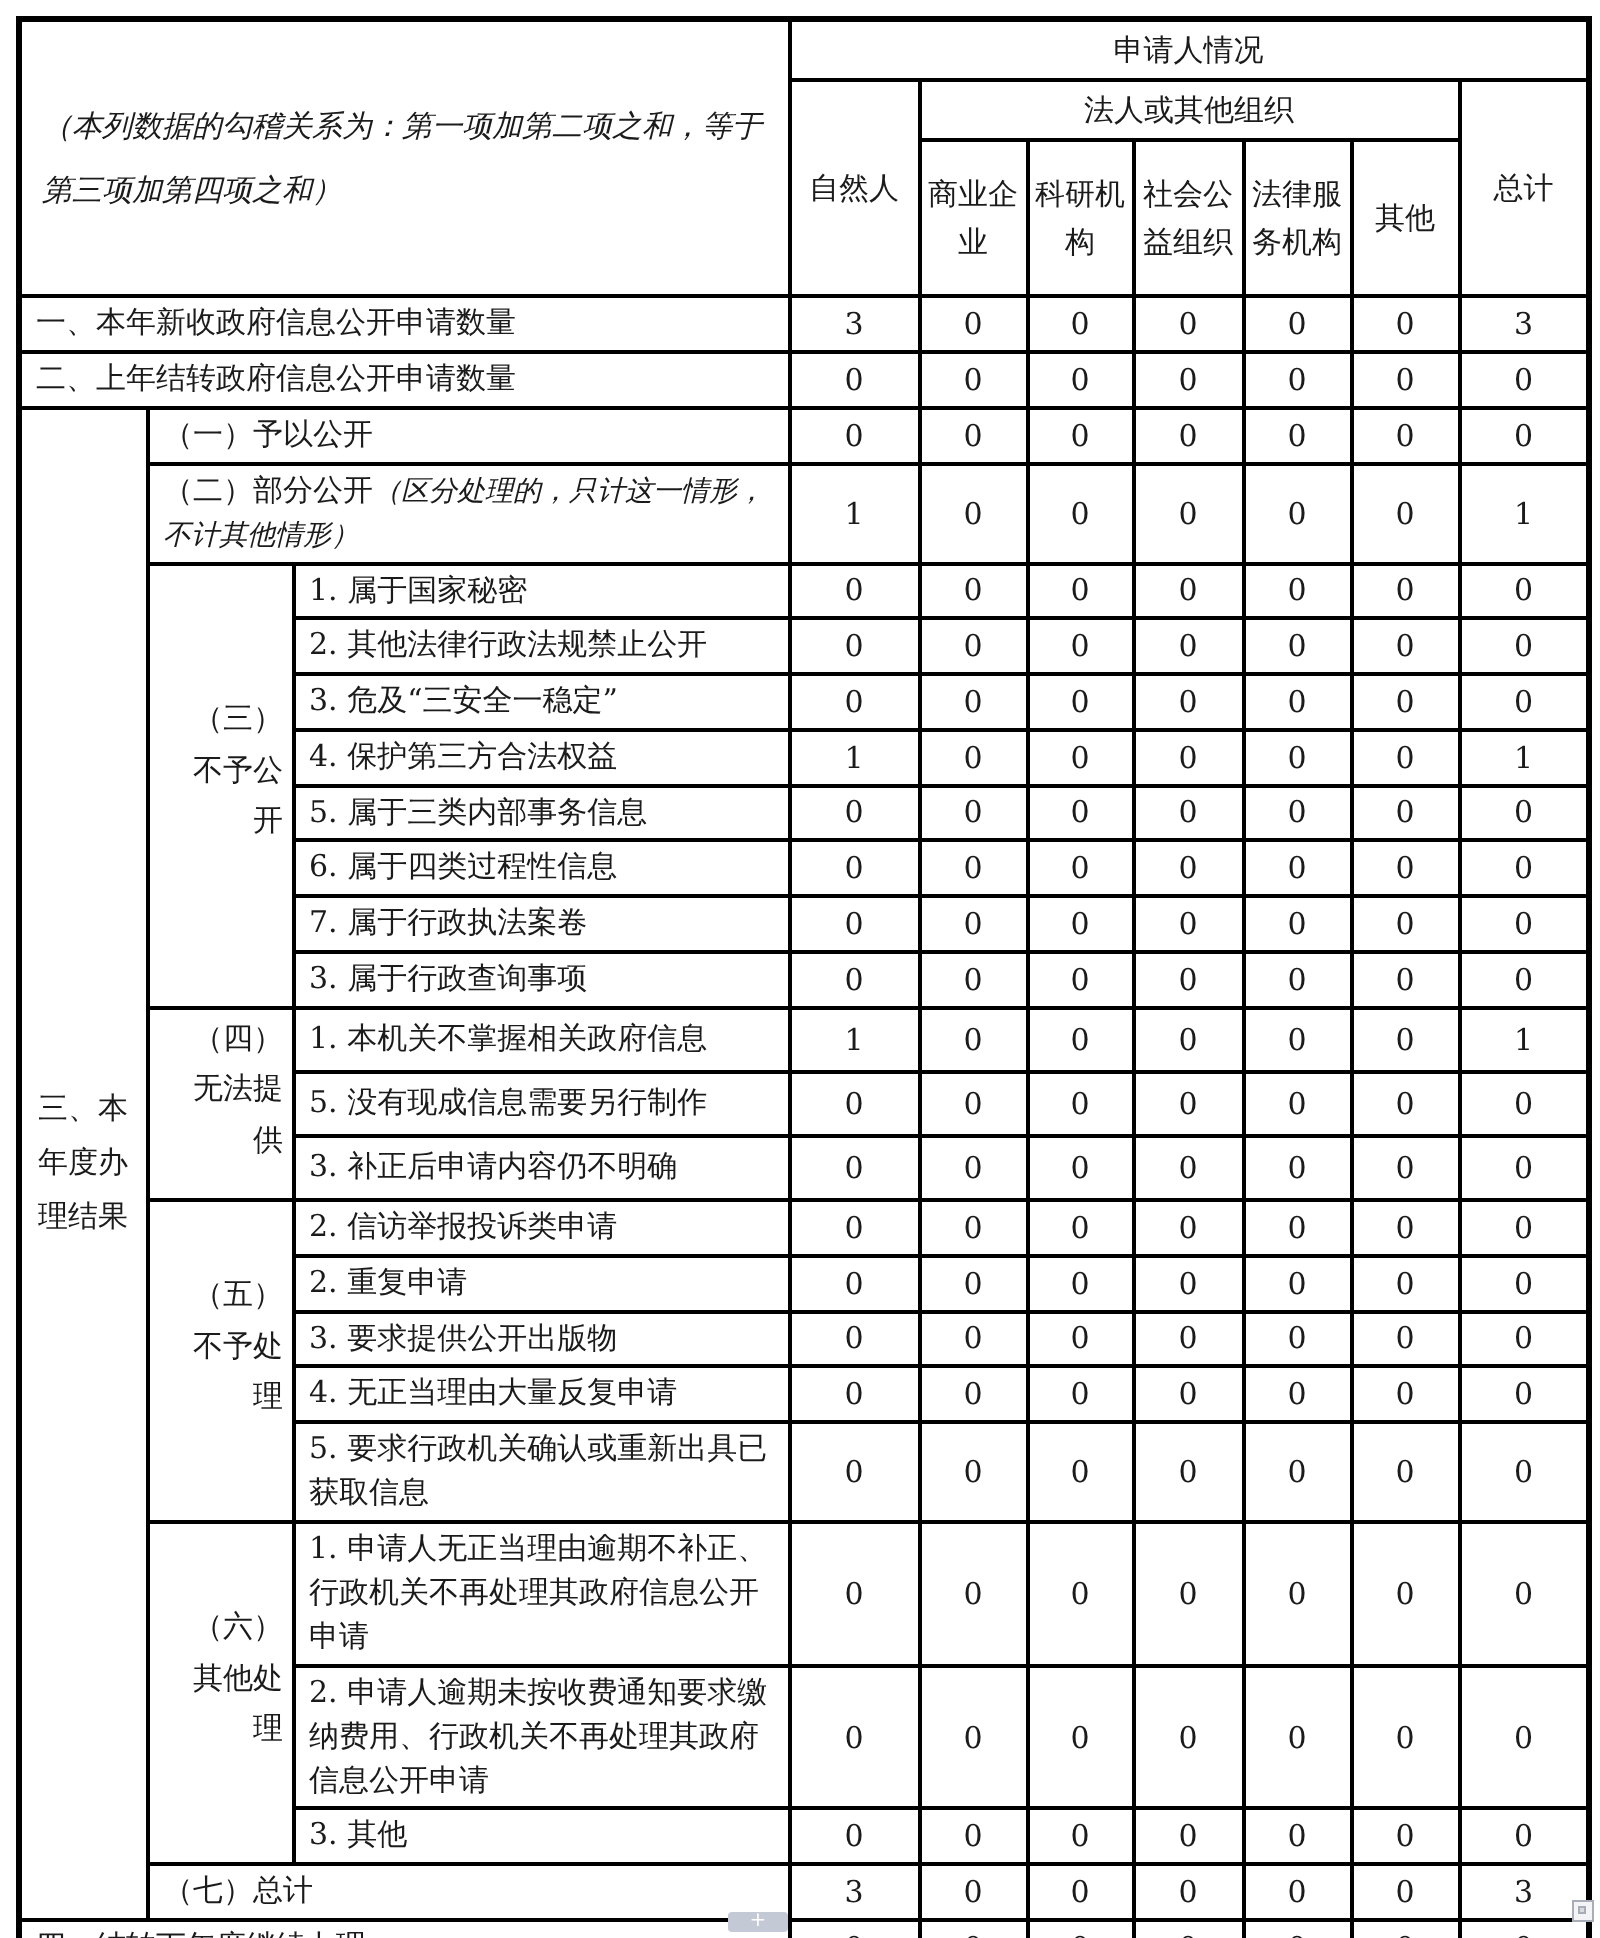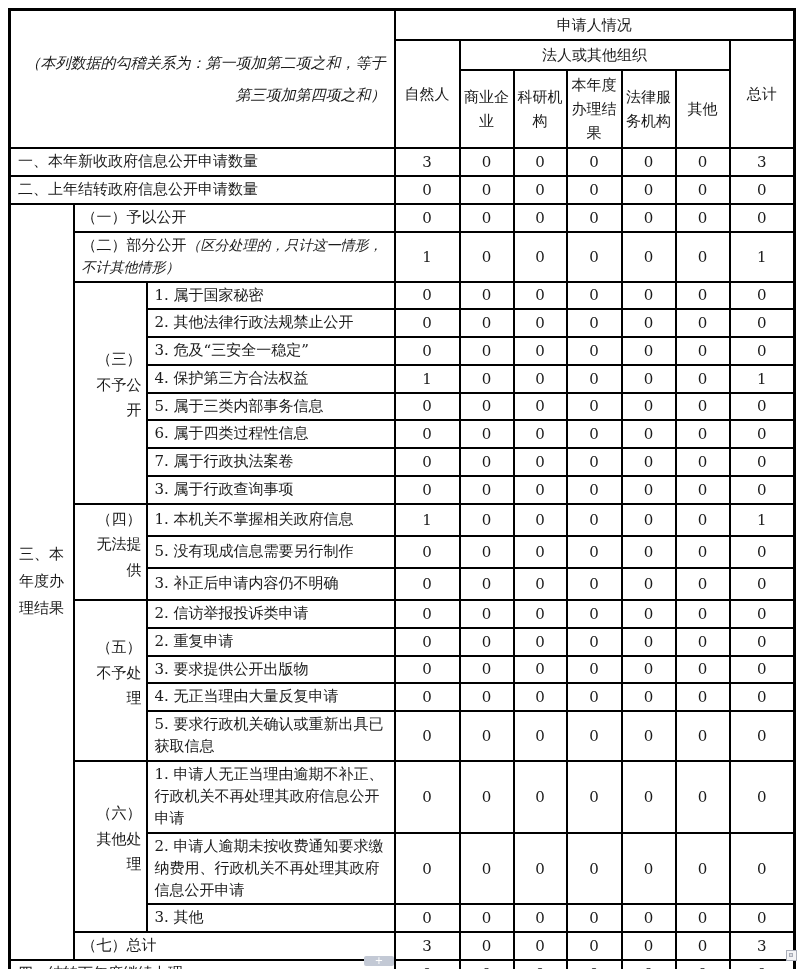--- a/index.html
+++ b/index.html
@@ -22,21 +22,21 @@
     border: 2px solid #000;
     font-size: 15px;
     vertical-align: middle;
     overflow: hidden;
   }
   
   td.note {
     font-style: italic;
     padding: 4px 8px 4px 10px;
     line-height: 2.15;
-    text-align: right;
+    text-align: left;
     font-size: 15px;
   }
   td.th { text-align: center; padding: 2px 2px; line-height: 1.6; }
   td.th-np { padding: 2px 0; }
   
   td.lab { text-align: left; padding: 2px 6px 2px 7px; line-height: 1.45; }
   td.s   { text-align: left; padding: 2px 4px 2px 8px; line-height: 1.8; }
   td.g   { text-align: right; padding: 2px 4px 16px 8px; line-height: 1.7; }
   td.v   { text-align: center; padding: 0; }
   .note-inline { font-style: italic; font-size: 14px; }
@@ -94,21 +94,21 @@
     <td class="th" colspan="7">申请人情况</td>
   </tr>
   <tr class="hh2">
     <td class="th th-np" rowspan="2">自然人</td>
     <td class="th" colspan="5">法人或其他组织</td>
     <td class="th" rowspan="2">总计</td>
   </tr>
   <tr class="hh3">
     <td class="th">商业企业</td>
     <td class="th">科研机构</td>
-    <td class="th">本年度办理结果</td>
+    <td class="th">社会公益组织</td>
     <td class="th">法律服务机构</td>
     <td class="th">其他</td>
   </tr>
 
   <tr class="r28">
     <td class="lab" colspan="3">一、本年新收政府信息公开申请数量</td>
     <td class="v">3</td>
     <td class="v">0</td>
     <td class="v">0</td>
     <td class="v">0</td>

